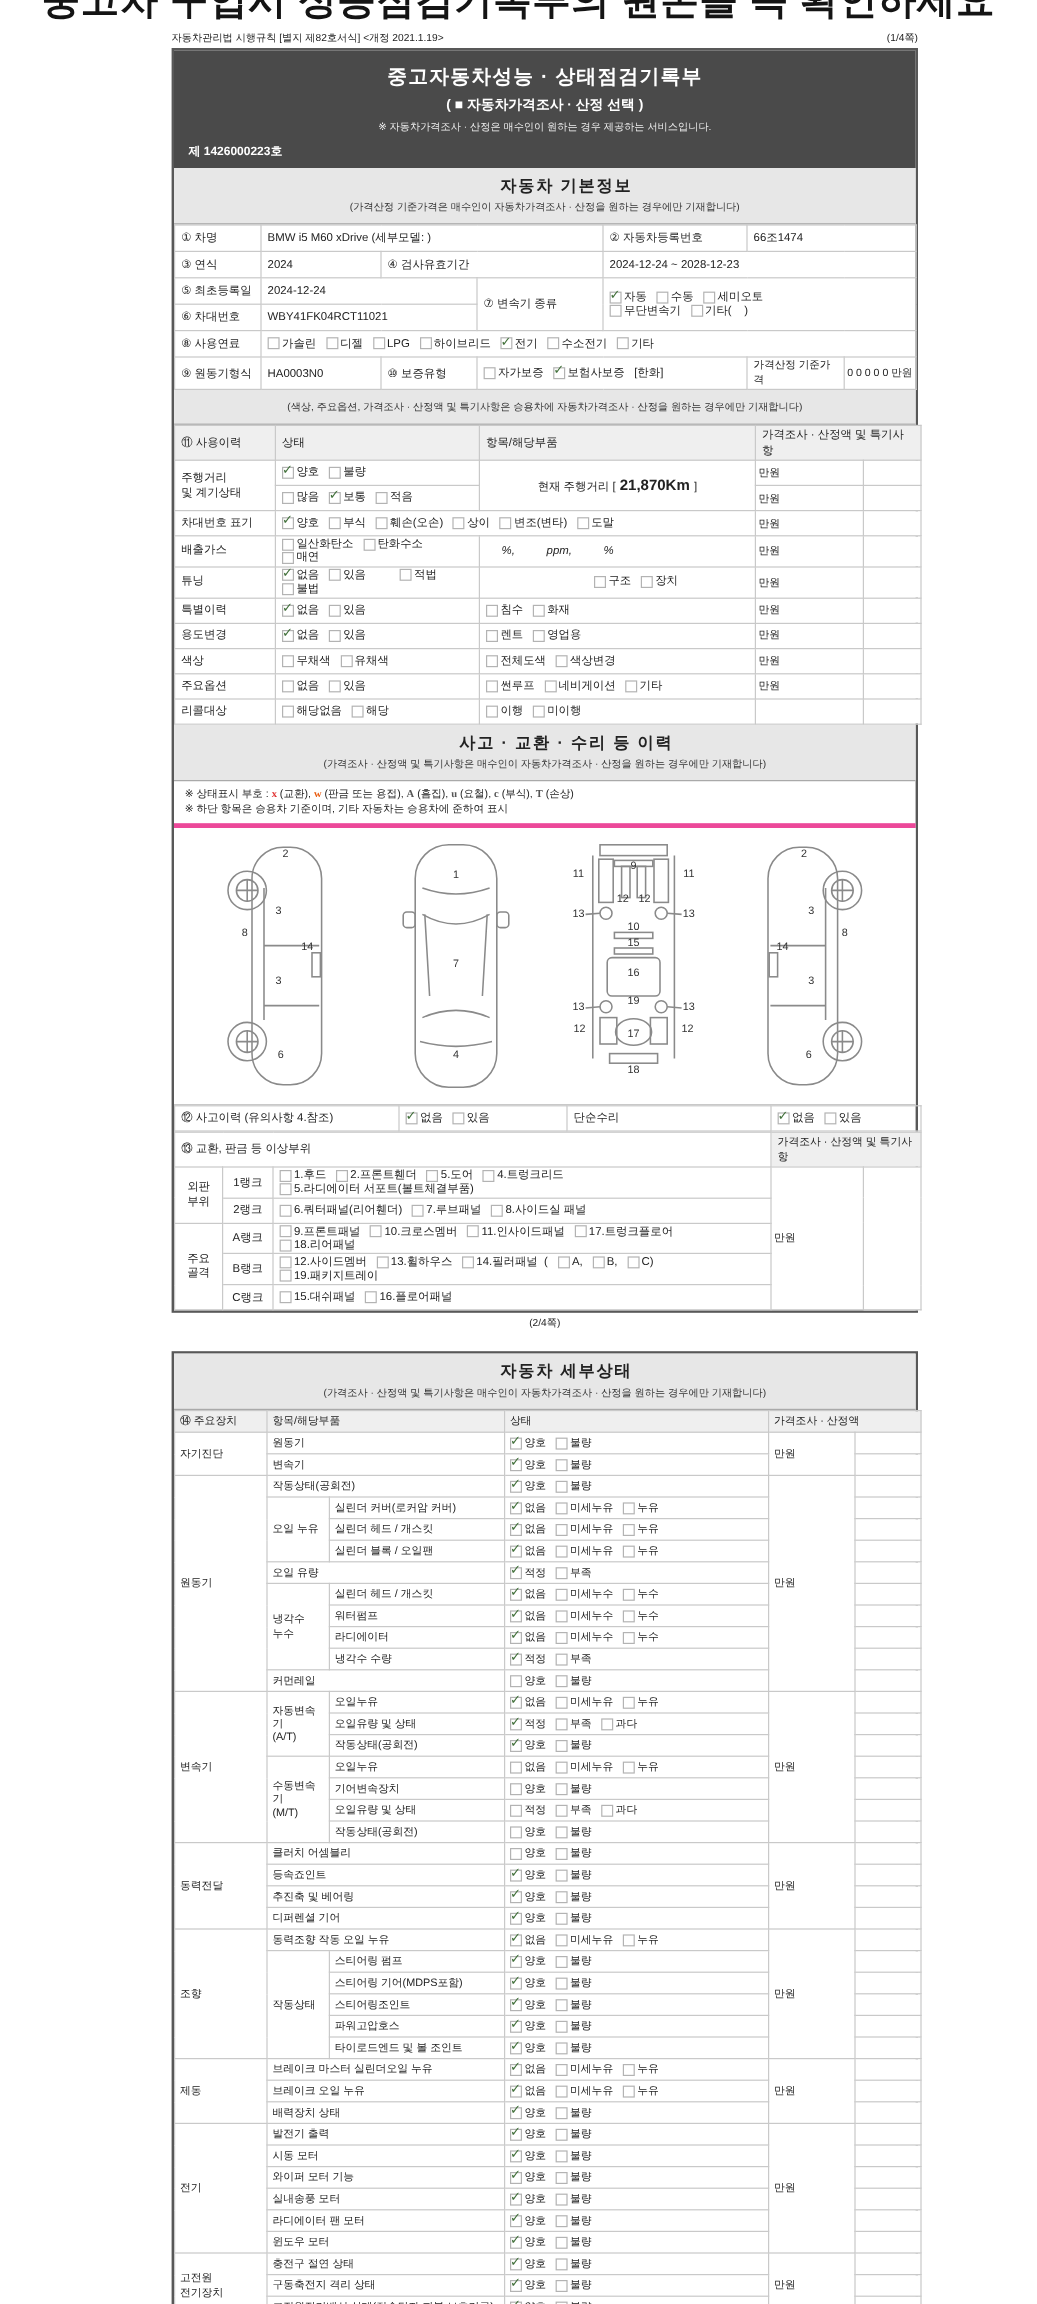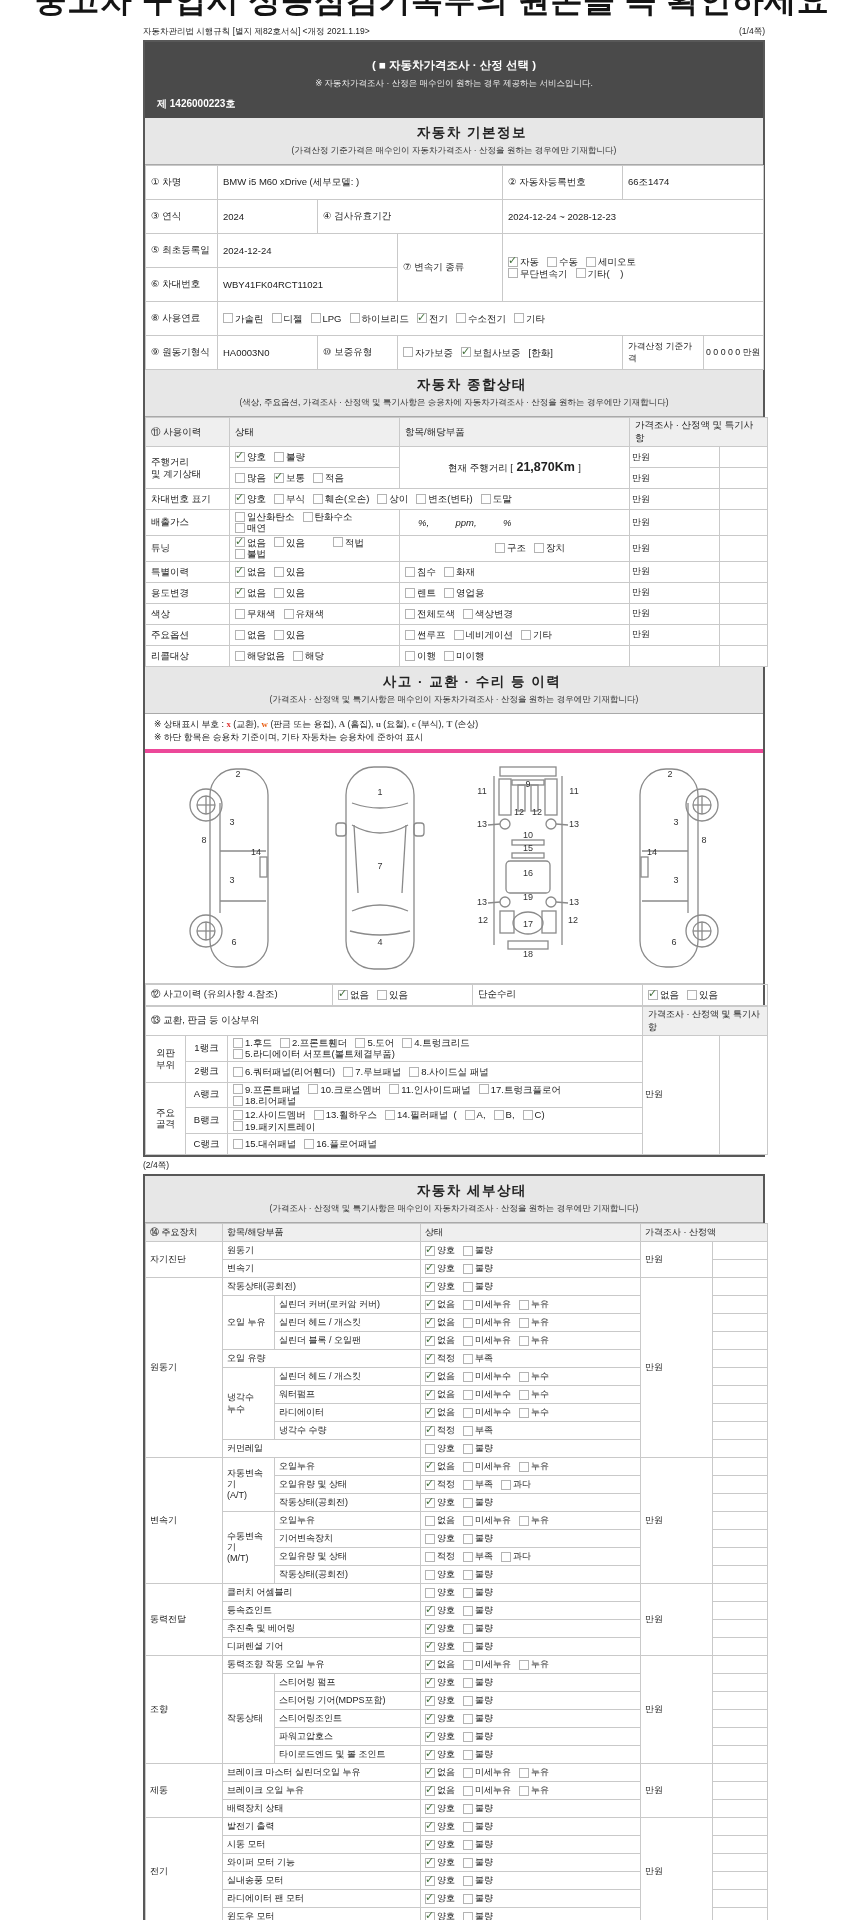--- a/index.html
+++ b/index.html
@@ -47,21 +47,21 @@
 
 .odo-cell { text-align:center; }
 .odo-val { font-weight:bold; font-size:12.5px; }
 
 .legend-row { border-bottom:4px solid #ec4899; padding:4px 9px; font-size:8.8px; line-height:1.55; color:#222; }
 .diagram-row { display:flex; justify-content:center; gap:36px; padding:10px 0 8px; border-bottom:1px solid #c9c9c9; background:#fff; }
 .diagram-row svg { display:block; }
 .dg { stroke:#8a8a8a; fill:none; stroke-width:1.3; }
 .dgt { font-size:9px; fill:#333; }
 
-#basic-table td { height:34px; }
+#basic-table td { height:22px; }
 #detail-table td { height:18px; font-size:9px; padding:1px 4px; }
 #detail-table td.price { font-size:9px; }
 .blank { background:#fff; }
 .rt-hdr-right { background:#efefef; }
 </style>
 </head>
 <body>
 
 <div class="banner">
   <div class="banner-inner"><span>중고차 구입시 </span><span class="strong">성능점검기록부의 원본</span><span>을 꼭 확인하세요</span></div>
@@ -69,20 +69,21 @@
 
 <div class="wrap">
   <div class="meta">
     <span>자동차관리법 시행규칙 [별지 제82호서식] &lt;개정 2021.1.19&gt;</span>
     <span>(1/4쪽)</span>
   </div>
 
   <div class="page-box">
 
     <div class="doc-head">
+      <div class="doc-title">중고자동차성능 · 상태점검기록부</div>
       <div class="doc-sub">( ■ 자동차가격조사 · 산정 선택 )</div>
       <div class="doc-note">※ 자동차가격조사 · 산정은 매수인이 원하는 경우 제공하는 서비스입니다.</div>
       <div class="doc-no">제 1426000223호</div>
     </div>
 
     <div class="sec-head">
       <div class="sec-title">자동차 기본정보</div>
       <div class="sec-note">(가격산정 기준가격은 매수인이 자동차가격조사 · 산정을 원하는 경우에만 기재합니다)</div>
     </div>
 
@@ -197,21 +198,20 @@
                 </span>
               </span>
             </td>
         <td class="lab" style="font-size:8.8px;">가격산정 기준가격</td>
         <td style="font-size:8.8px; padding:1px 2px;">0 0 0 0 0 만원</td>
       </tr>
     </tbody>
       </table>
 
     <div class="sec-head">
-      <div class="sec-title">자동차 종합상태</div>
       <div class="sec-note">(색상, 주요옵션, 가격조사 · 산정액 및 특기사항은 승용차에 자동차가격조사 · 산정을 원하는 경우에만 기재합니다)</div>
     </div>
 
     <table id="overall-table">
       <colgroup>
           <col style="width:84px">
           <col style="width:170px">
           <col style="width:230px">
           <col style="width:90px">
           <col style="width:48px">
@@ -814,21 +814,21 @@
                   <span class="box"></span>
                   <span class="cl">16.플로어패널</span>
                 </span>
               </span>
             </td>
           </tr>
         </tbody>
     </table>
   </div>
 
-  <div class="meta" style="justify-content:flex-start; margin:3px 0 2px;">
+  <div class="meta" style="justify-content:center; margin:3px 0 17px;">
     <span>(2/4쪽)</span>
   </div>
 
   <div class="page-box">
     <div class="sec-head">
       <div class="sec-title">자동차 세부상태</div>
       <div class="sec-note">(가격조사 · 산정액 및 특기사항은 매수인이 자동차가격조사 · 산정을 원하는 경우에만 기재합니다)</div>
     </div>
 
     <table id="detail-table">

